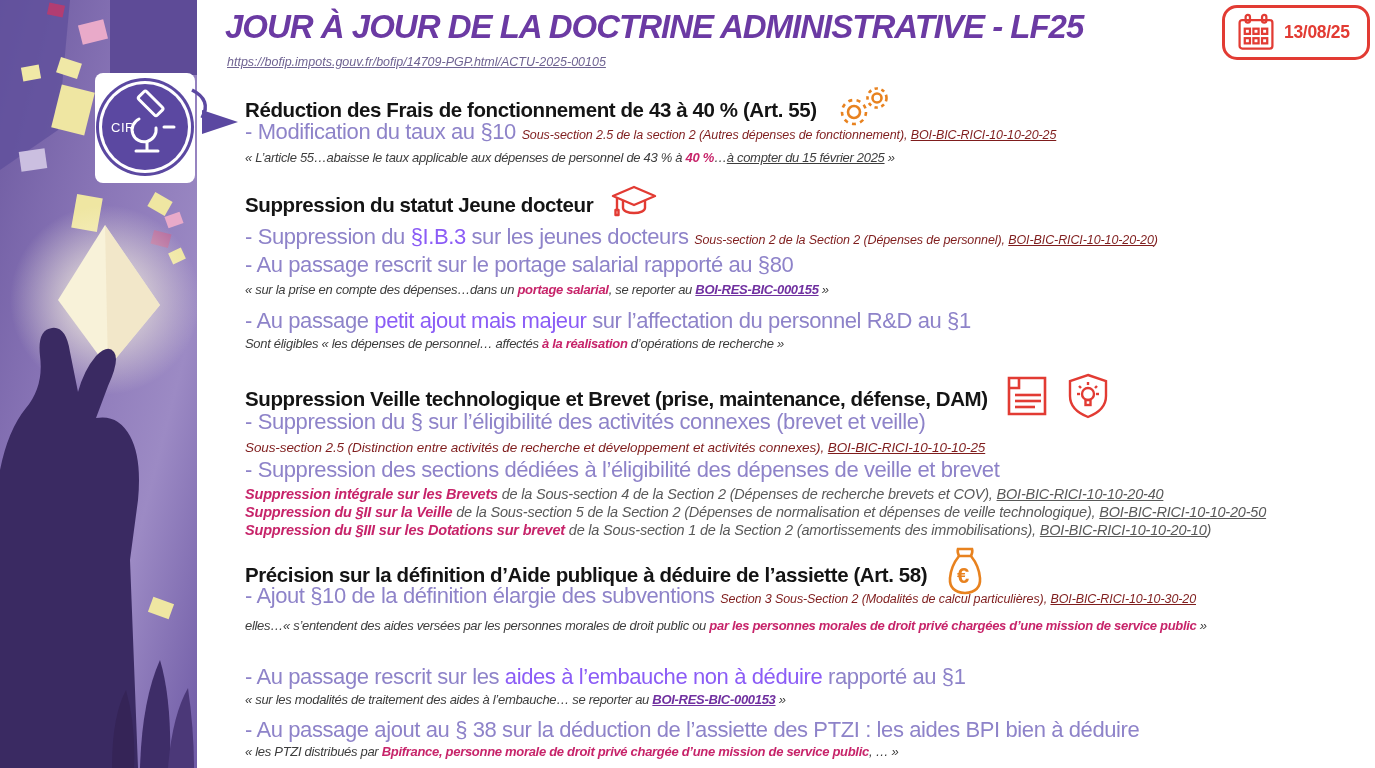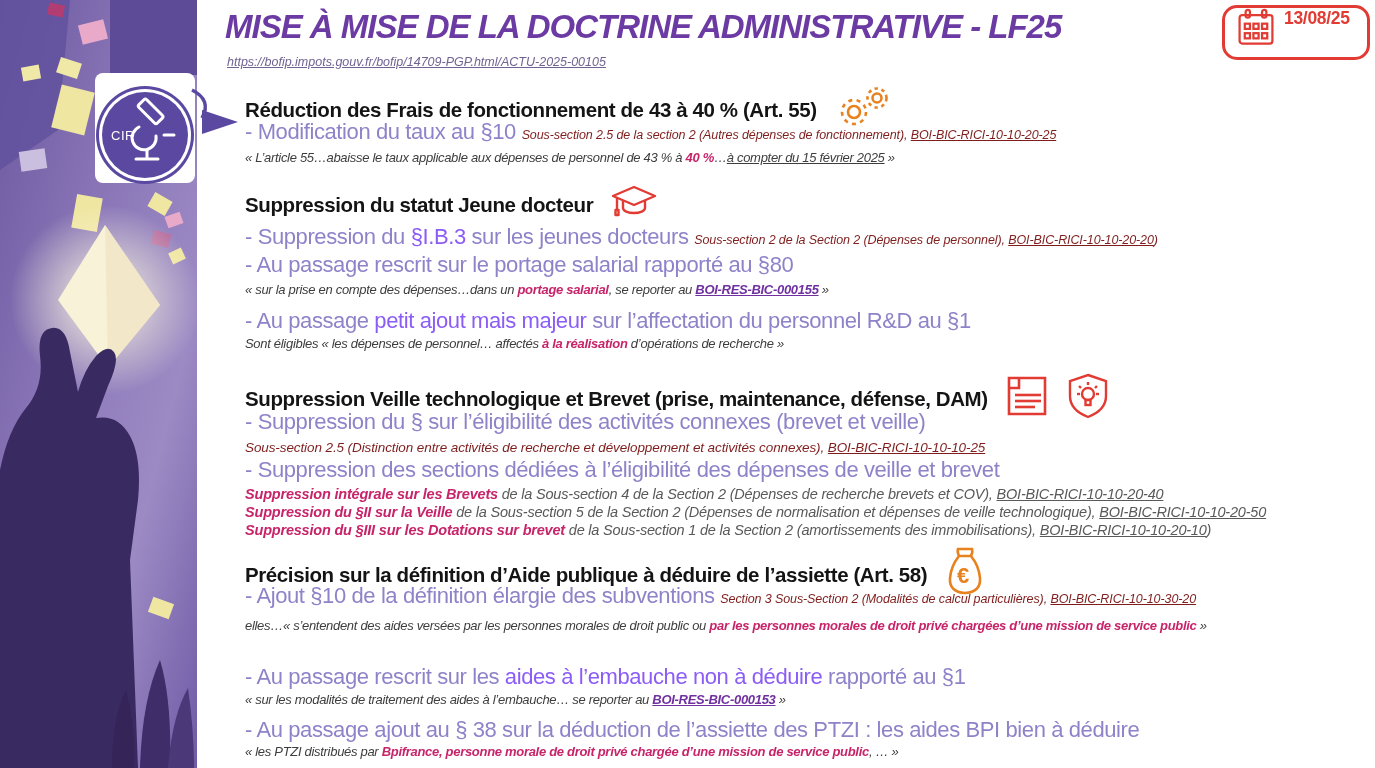--- a/index.html
+++ b/index.html
@@ -8,32 +8,32 @@
 
   
   .sidebar { position:absolute; left:0; top:0; width:197px; height:768px; overflow:hidden; }
   .logo-block { position:absolute; left:0; top:670px; width:197px; height:98px;
     background:linear-gradient(180deg,#4d3889 0%, #3f2c73 100%); }
   .logo-name { position:absolute; left:7px; top:12px; color:#fff; font-size:33px; font-weight:bold; letter-spacing:-1px; white-space:nowrap; }
   .logo-tag { position:absolute; left:9px; top:52px; color:#fff; font-size:14px; font-weight:bold; font-style:italic; letter-spacing:.2px; white-space:nowrap; }
 
   
   .cir-badge { position:absolute; left:95px; top:73px; width:100px; height:110px; background:#fff; border-radius:8px; }
-  .cir-circle { position:absolute; left:7px; top:19px; width:86px; height:86px; border-radius:50%;
+  .cir-circle { position:absolute; left:7px; top:11px; width:86px; height:86px; border-radius:50%;
     background:#5b48a1; box-shadow:0 0 0 3px #fff, 0 0 0 6px #5b48a1; }
   .cir-label { position:absolute; left:9px; top:36px; color:#fff; font-size:13px; letter-spacing:.5px; }
   .cir-arrow { position:absolute; left:186px; top:88px; }
 
   
   .page-title { position:absolute; left:225px; top:8px; font-size:33px; font-weight:bold; font-style:italic;
     color:#6b3aa3; letter-spacing:-1px; white-space:nowrap; }
   .page-url { position:absolute; left:227px; top:55px; font-size:12.5px; font-style:italic; color:#6f6392;
     text-decoration:underline; white-space:nowrap; }
   .date-badge { position:absolute; left:1222px; top:5px; width:148px; height:55px; border:3.5px solid #e23b33;
-    border-radius:15px; background:#fff; display:flex; gap:9px; padding-left:12px; }
+    border-radius:15px; background:#fff; display:flex; align-items:center; gap:9px; padding-left:12px; }
   .date-text { color:#e23b33; font-size:17.5px; font-weight:bold; letter-spacing:-.3px; }
 
   
   .line { position:absolute; left:245px; white-space:nowrap; }
   .heading { font-size:20.5px; font-weight:bold; color:#141414; letter-spacing:-.4px; }
   .bullet  { font-size:22px; color:#8e83c9; letter-spacing:-.4px; }
   .note    { font-size:12.5px; font-style:italic; color:#7f1d1d; letter-spacing:-.1px; }
   .snote   { font-size:14.5px; font-style:italic; color:#595959; letter-spacing:-.2px; }
   .quote   { font-size:13px; font-style:italic; color:#3d3d3d; letter-spacing:-.3px; }
   .mag     { color:#8b5cf6; }
@@ -99,21 +99,21 @@
         <line x1="34" y1="67" x2="56" y2="67"></line>
       </g>
     </svg>
   </div>
 </div>
 <svg class="cir-arrow" width="62" height="52" viewBox="0 0 62 52">
   <path d="M6 2 Q26 12 16 30" stroke="#5b48a1" stroke-width="3.5" fill="none"></path>
   <polygon points="16,22 52,34 16,46" fill="#5b48a1"></polygon>
 </svg>
 
-<div class="page-title">MISE À MISE DE LA DOCTRINE ADMINISTRATIVE - LF25</div>
+<div class="page-title">JOUR À JOUR DE LA DOCTRINE ADMINISTRATIVE - LF25</div>
 <div class="page-url">https://bofip.impots.gouv.fr/bofip/14709-PGP.html/ACTU-2025-00105</div>
 
 <div class="date-badge">
   <svg width="38" height="40" viewBox="0 0 44 46">
     <g stroke="#e23b33" stroke-width="2.6" fill="none">
       <rect x="3" y="8" width="38" height="33" rx="3"></rect>
       <rect x="10" y="2" width="5" height="9" rx="2.5"></rect>
       <rect x="29" y="2" width="5" height="9" rx="2.5"></rect>
       <rect x="9" y="18" width="6" height="6"></rect>
         <rect x="19" y="18" width="6" height="6"></rect>

